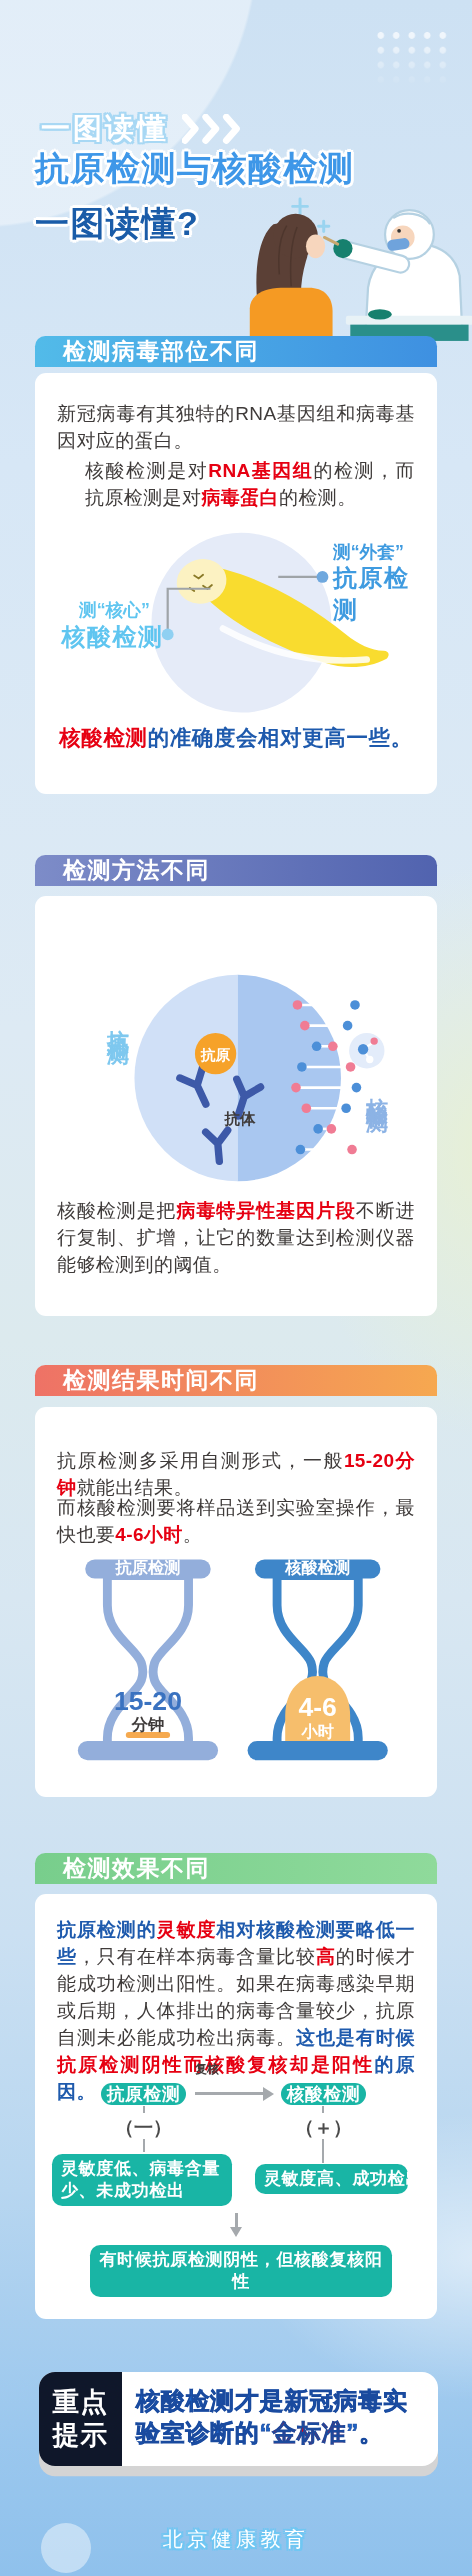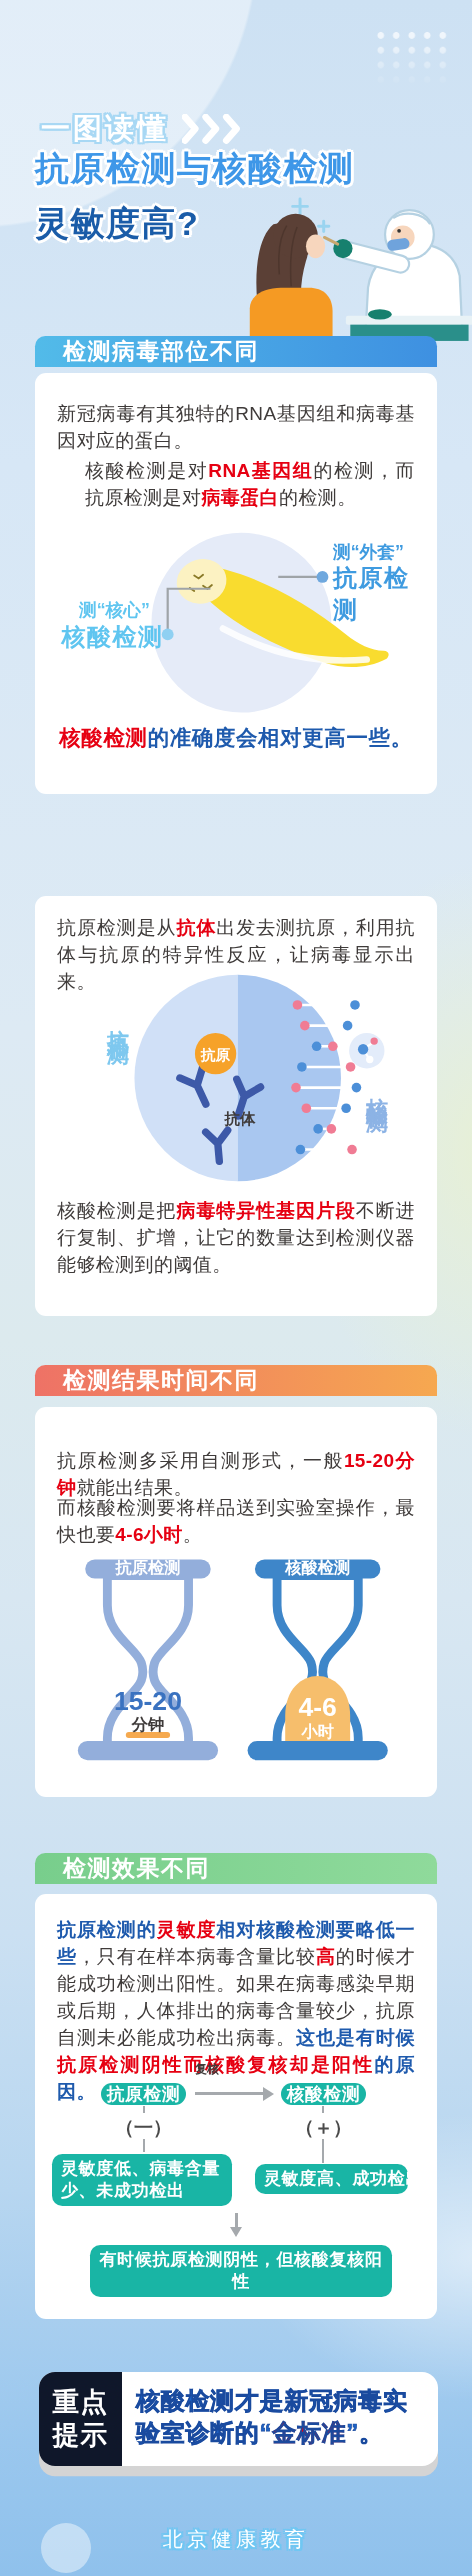--- a/index.html
+++ b/index.html
@@ -92,21 +92,21 @@
 
   <div class="abs badge-row">
     <span class="badge">一图读懂</span>
     <svg width="62" height="29.5" viewBox="0 0 84 40">
       <path d="M4,4 L18,20 L4,36" stroke="#fff" stroke-width="9" fill="none" stroke-linecap="round" stroke-linejoin="round"></path>
       <path d="M32,4 L46,20 L32,36" stroke="#fff" stroke-width="9" fill="none" stroke-linecap="round" stroke-linejoin="round"></path>
       <path d="M60,4 L74,20 L60,36" stroke="#fff" stroke-width="9" fill="none" stroke-linecap="round" stroke-linejoin="round"></path>
     </svg>
   </div>
   <div class="abs title1">抗原检测与核酸检测</div>
-  <div class="abs title2">灵敏度高?</div>
+  <div class="abs title2">一图读懂?</div>
 
   <svg class="abs hero" width="238" height="148" viewBox="0 0 322 200">
     <g stroke="#9AD4F0" stroke-width="4" stroke-linecap="round">
       <path d="M88,8 L88,28 M78,18 L98,18"></path>
       <path d="M120,38 L120,52 M113,45 L127,45"></path>
       <path d="M66,46 L66,58 M60,52 L72,52"></path>
     </g>
 
     <g>
       <path d="M52,42 C28,62 24,120 34,176 L96,176 C86,150 88,120 96,92 C104,70 96,48 74,38 Z" fill="#5B4036"></path>
@@ -161,22 +161,24 @@
       </svg>
       <div class="lbl-s c-skyblue" style="left:276px;top:22px;">测“外套”</div>
       <div class="lbl-b c-skyblue" style="left:276px;top:44px;">抗原检测</div>
       <div class="lbl-s c-cyan" style="left:22px;top:80px;">测“核心”</div>
       <div class="lbl-b c-cyan" style="left:4.4px;top:103px;">核酸检测</div>
     </div>
 
     <div class="conclusion" style="top:350px;"><span class="seg-red">核酸检测</span><span class="seg-blue">的准确度会相对更高一些。</span></div>
   </div>
 
+  <div class="abs bar bar2">
+    <div class="bar-title">检测方法不同</div>
+  </div>
   <div class="abs card card2">
-    <p class="body" style="top:17.7px;"><span>抗原检测是从</span><span class="seg-red">抗体</span><span>出发去测抗原，利用抗体与抗原的特异性反应，让病毒显示出来。</span></p>
 
     <div class="method-block">
       <svg width="357" height="214" viewBox="0 0 484 290">
         <path d="M245,5 A140,140 0 0 0 245,285 Z" fill="#D0E0F7"></path>
         <path d="M245,5 A140,140 0 0 1 245,285 Z" fill="#A9C7F0"></path>
         <g stroke="#3D59A8" stroke-width="10" stroke-linecap="round">
           <g transform="translate(190,155) rotate(-25)">
               <path d="M0,0 L0,28 M0,0 L-17,-19 M0,0 L17,-19" fill="none"></path>
             </g>
           <g transform="translate(254,170) rotate(18)">

